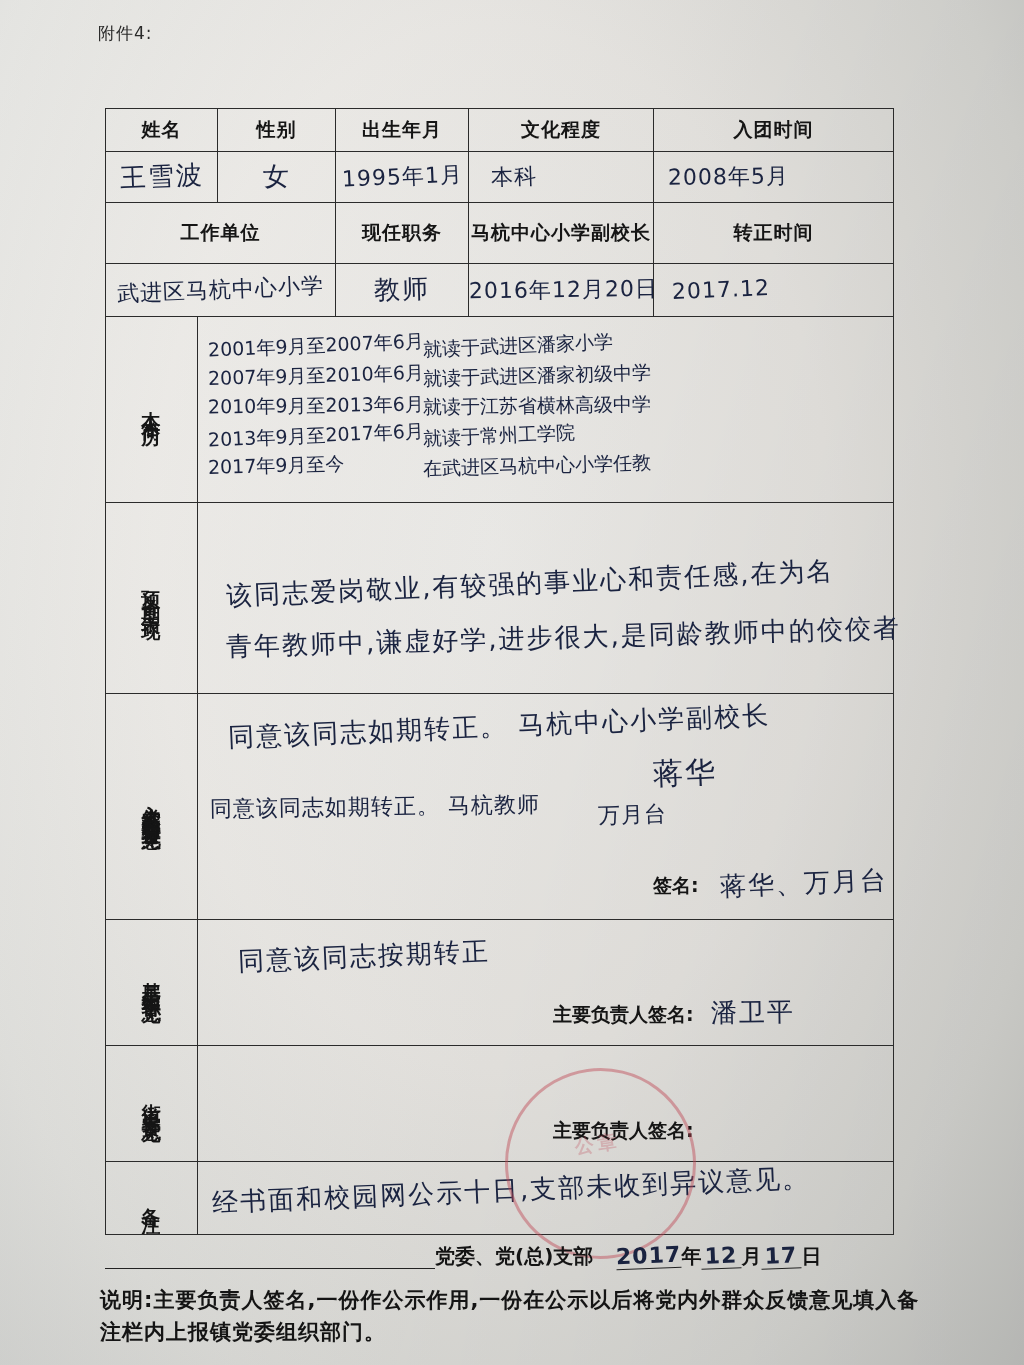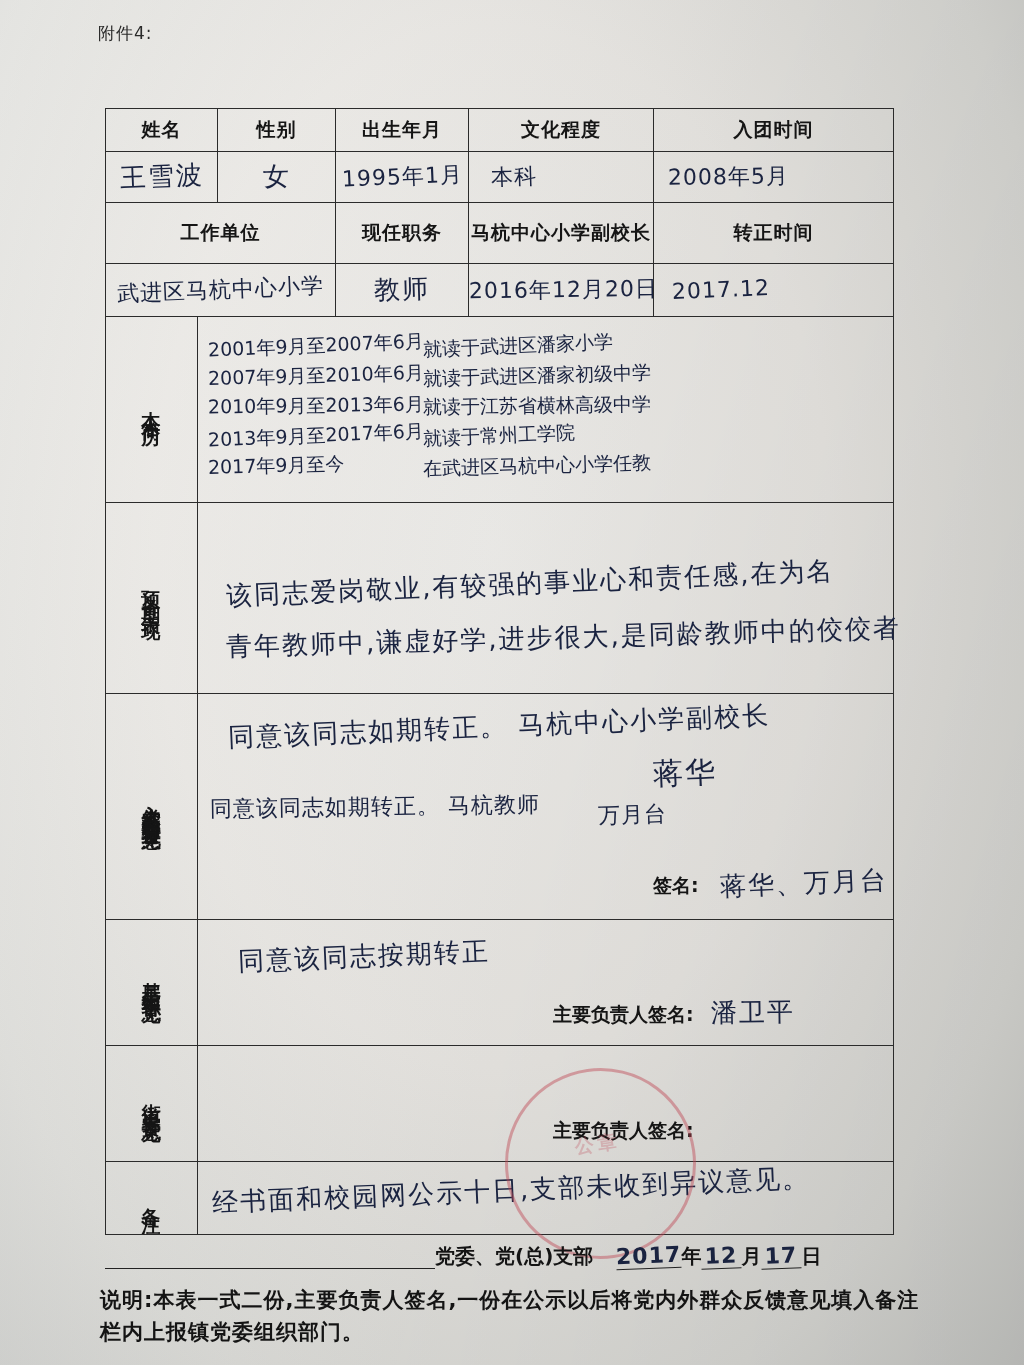--- a/index.html
+++ b/index.html
@@ -265,15 +265,15 @@
   <div class="stamp">
     <span>公章</span>
   </div>
 
 
   <div class="footline">
     <span style="display:inline-block;width:330px;border-bottom:1.5px solid #222">&nbsp;</span><span>党委、党(总)支部</span>
     <span class="hw hw-mid hw-lean2 underline-blank" style="margin-left:16px;min-width:64px">2017</span><span>年</span><span class="hw hw-mid hw-lean2 underline-blank" style="min-width:40px">12</span><span>月</span><span class="hw hw-mid hw-lean2 underline-blank" style="min-width:40px">17</span><span>日</span>
   </div>
 
-  <div class="note">说明:本表一式二份,主要负责人签名,一份在公示以后将党内外群众反馈意见填入备注栏内上报镇党委组织部门。</div>
+  <div class="note">说明:主要负责人签名,一份作公示作用,一份在公示以后将党内外群众反馈意见填入备注栏内上报镇党委组织部门。</div>
 
 </div>
 
 </body></html>

